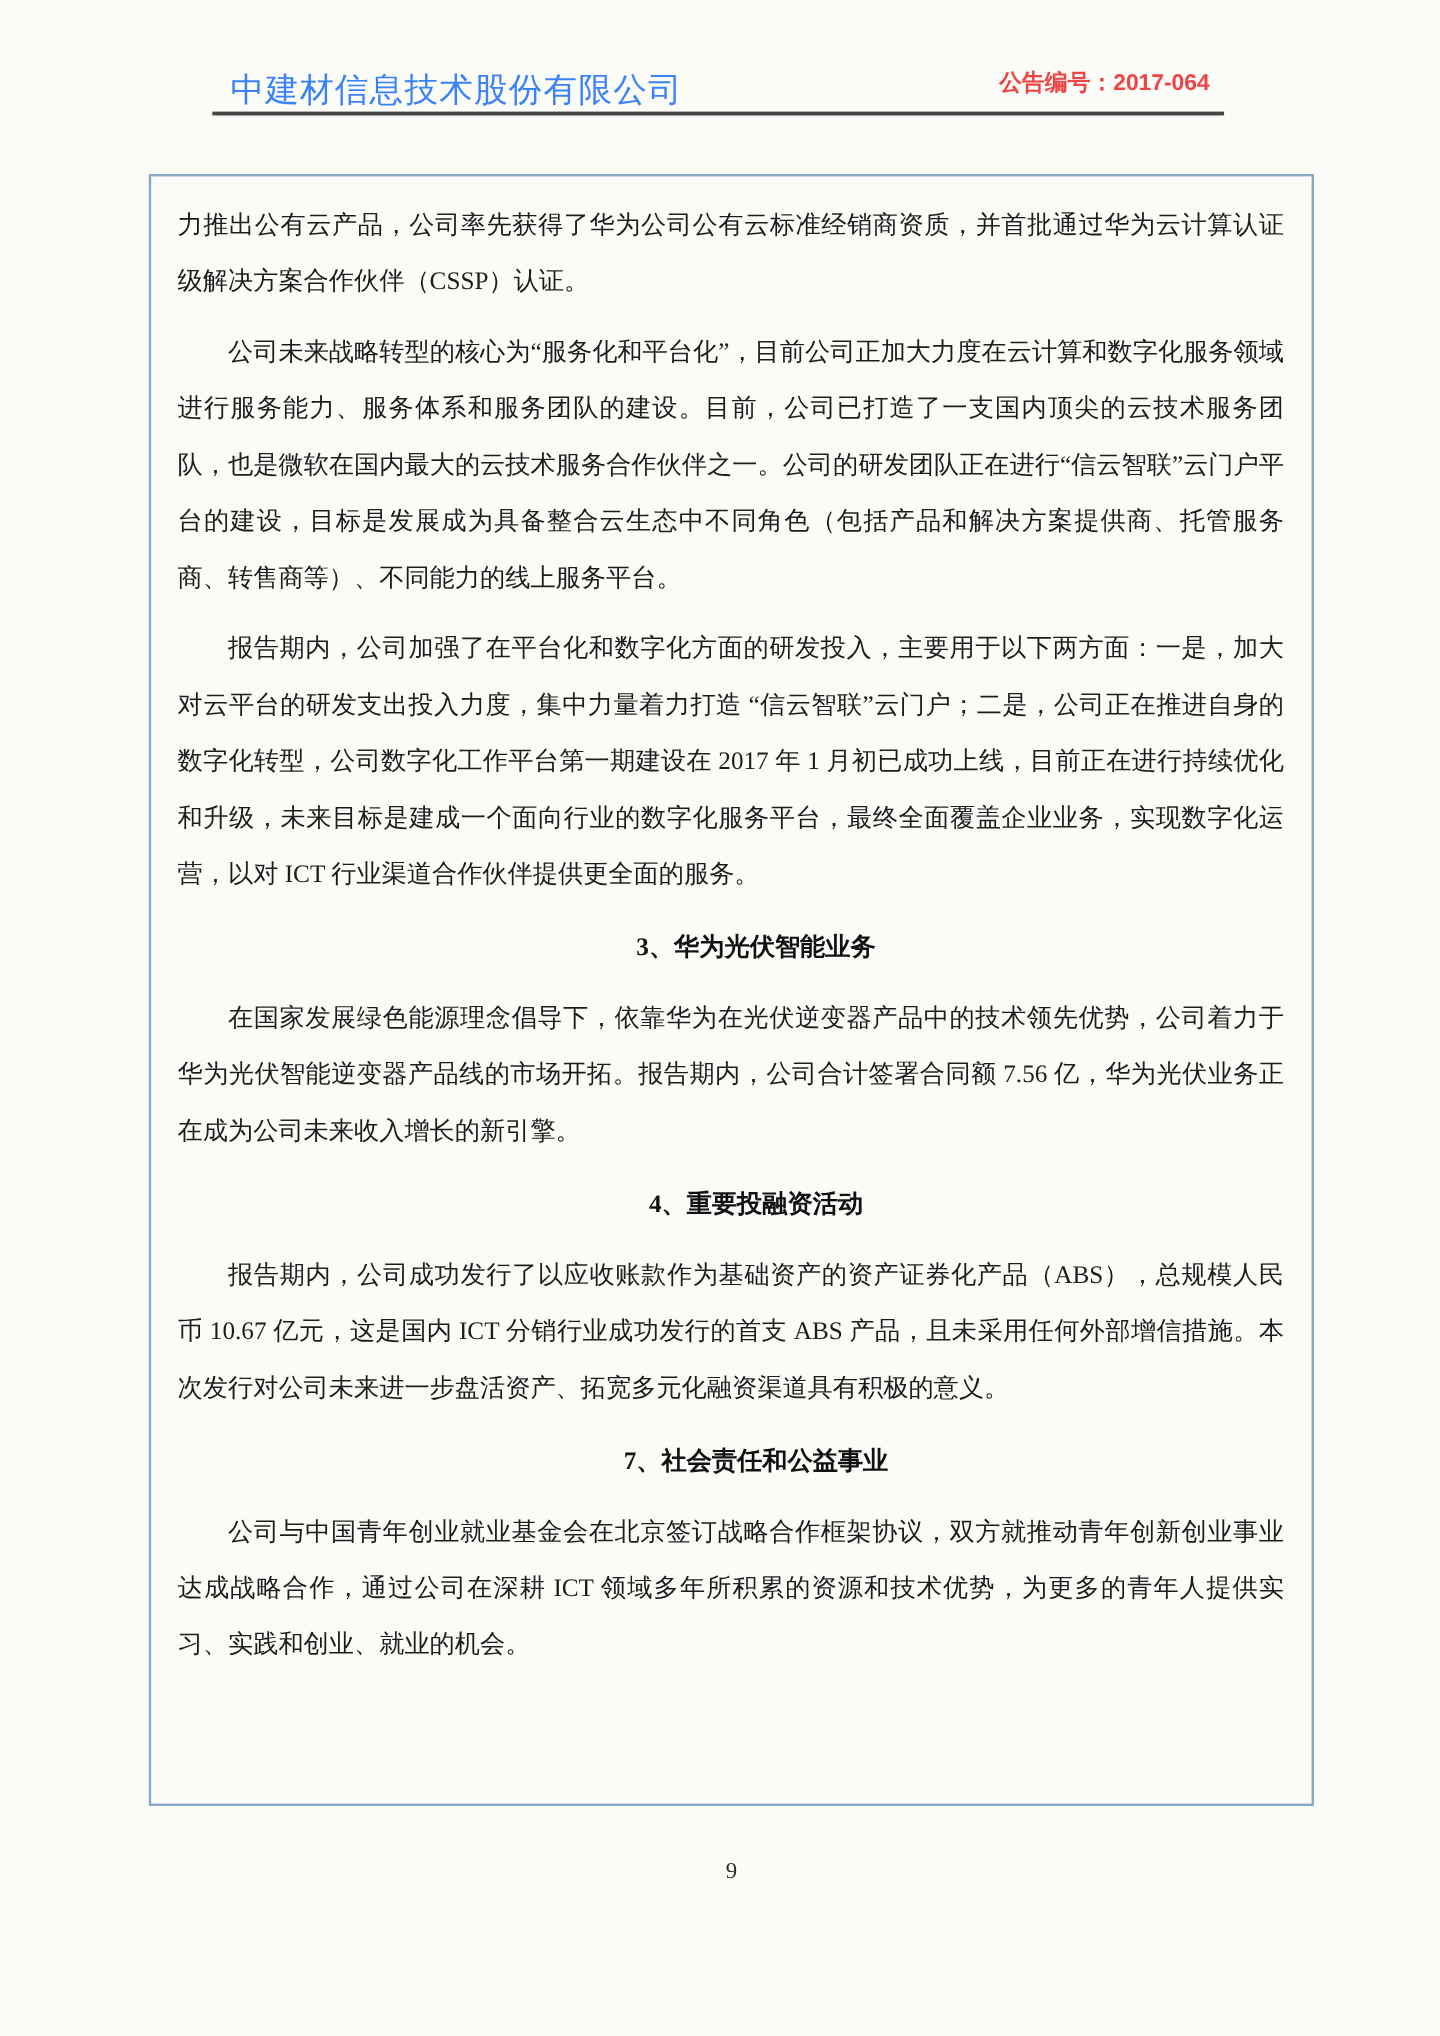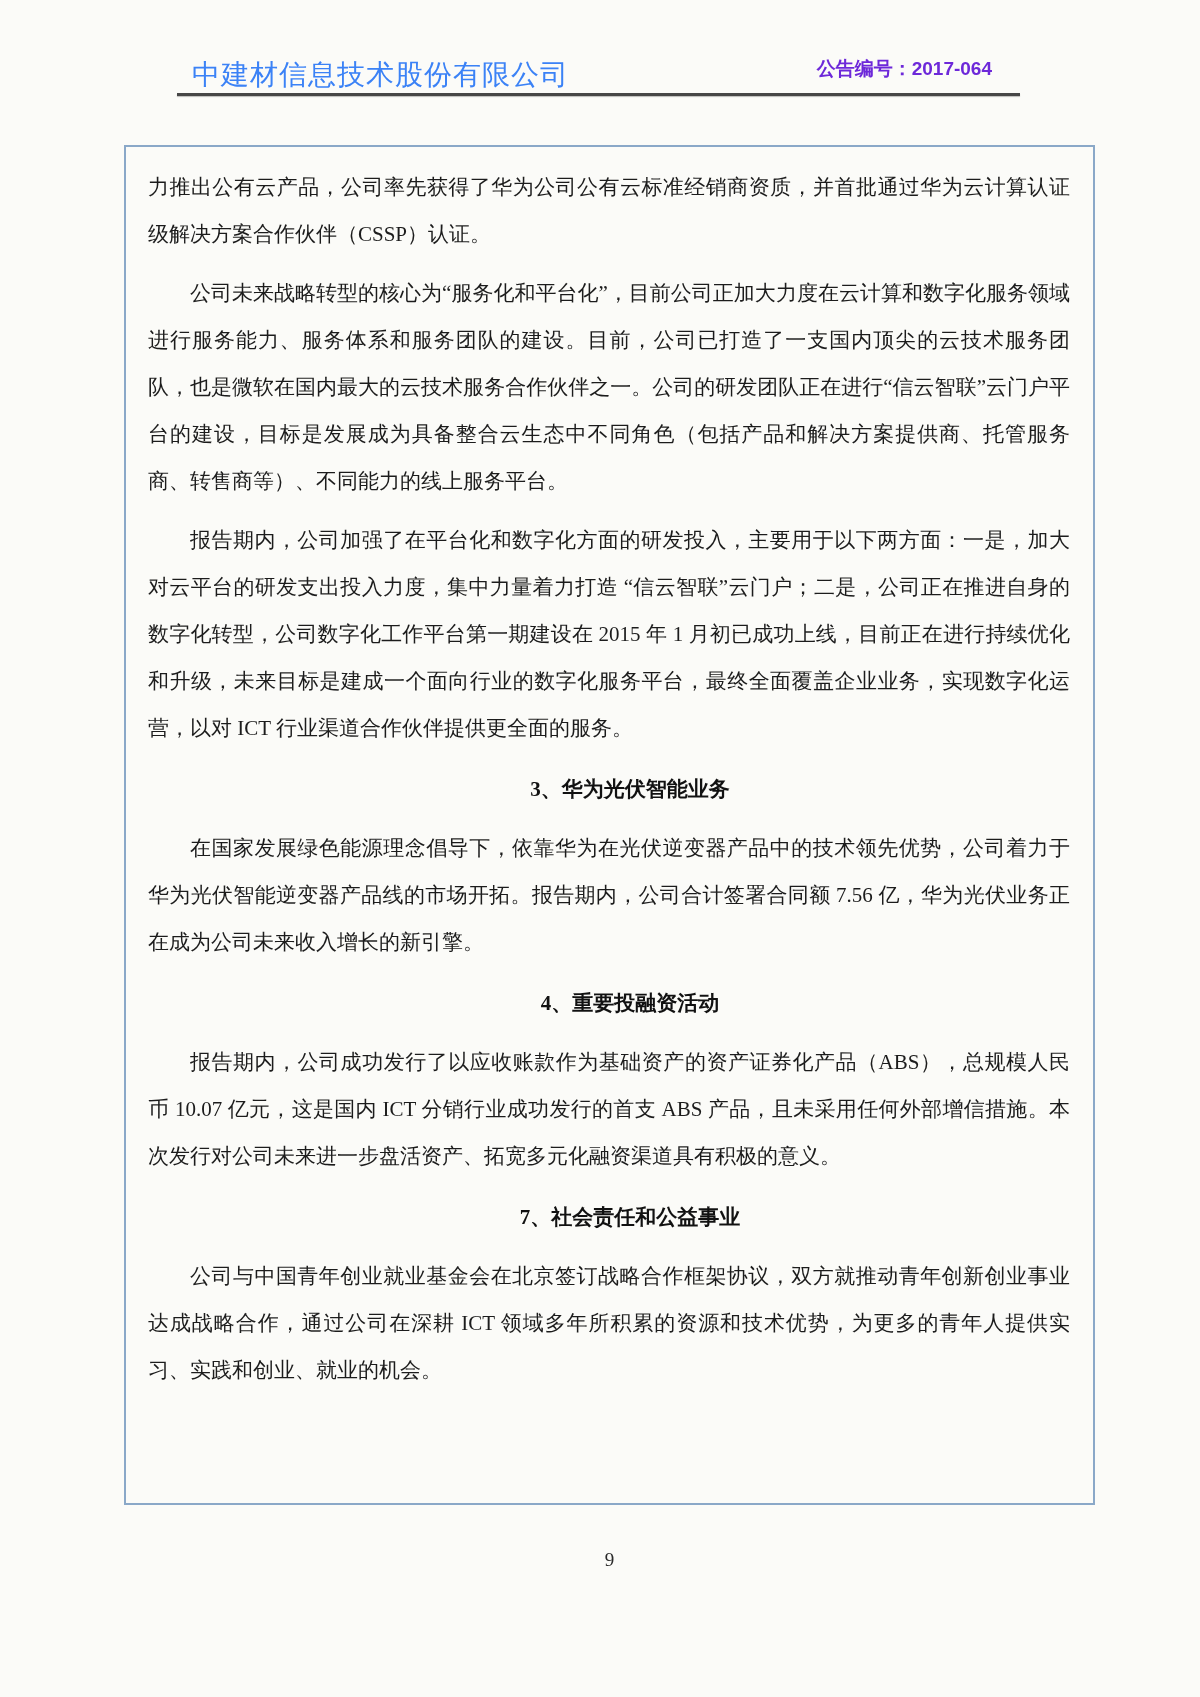--- a/index.html
+++ b/index.html
@@ -17,25 +17,25 @@
     position: absolute;
     left: 192px;
     top: 56px;
     font-size: 28px;
     letter-spacing: 1px;
     color: #3b82f6;
     white-space: nowrap;
   }
   .hdr-notice {
     position: absolute;
-    right: 208px;
+    right: 192px;
     top: 56px;
     white-space: nowrap;
     font-size: 19px;
-    color: #6d28d9;
+    color: #ef4444;
     text-align: center;
   }
   .hdr-notice .lbl { font-weight: bold; }
   .hdr-notice .num {
     font-family: "Liberation Sans", "DejaVu Sans", sans-serif;
     font-weight: bold;
     font-size: 19px;
   }
   .hdr-rule {
     position: absolute;
@@ -93,24 +93,24 @@
 
   <div class="hdr-notice">
     <span class="lbl">公告编号：</span><span class="num">2017-064</span>
   </div>
 
   <div class="hdr-rule"></div>
 
   <div class="box">
     <p class="cont">力推出公有云产品，公司率先获得了华为公司公有云标准经销商资质，并首批通过华为云计算认证级解决方案合作伙伴（CSSP）认证。</p>
     <p>公司未来战略转型的核心为“服务化和平台化”，目前公司正加大力度在云计算和数字化服务领域进行服务能力、服务体系和服务团队的建设。目前，公司已打造了一支国内顶尖的云技术服务团队，也是微软在国内最大的云技术服务合作伙伴之一。公司的研发团队正在进行“信云智联”云门户平台的建设，目标是发展成为具备整合云生态中不同角色（包括产品和解决方案提供商、托管服务商、转售商等）、不同能力的线上服务平台。</p>
-    <p>报告期内，公司加强了在平台化和数字化方面的研发投入，主要用于以下两方面：一是，加大对云平台的研发支出投入力度，集中力量着力打造 “信云智联”云门户；二是，公司正在推进自身的数字化转型，公司数字化工作平台第一期建设在 2015 年 1 月初已成功上线，目前正在进行持续优化和升级，未来目标是建成一个面向行业的数字化服务平台，最终全面覆盖企业业务，实现数字化运营，以对 ICT 行业渠道合作伙伴提供更全面的服务。</p>
+    <p>报告期内，公司加强了在平台化和数字化方面的研发投入，主要用于以下两方面：一是，加大对云平台的研发支出投入力度，集中力量着力打造 “信云智联”云门户；二是，公司正在推进自身的数字化转型，公司数字化工作平台第一期建设在 2017 年 1 月初已成功上线，目前正在进行持续优化和升级，未来目标是建成一个面向行业的数字化服务平台，最终全面覆盖企业业务，实现数字化运营，以对 ICT 行业渠道合作伙伴提供更全面的服务。</p>
     <p class="head">3、华为光伏智能业务</p>
     <p>在国家发展绿色能源理念倡导下，依靠华为在光伏逆变器产品中的技术领先优势，公司着力于华为光伏智能逆变器产品线的市场开拓。报告期内，公司合计签署合同额 7.56 亿，华为光伏业务正在成为公司未来收入增长的新引擎。</p>
     <p class="head">4、重要投融资活动</p>
-    <p>报告期内，公司成功发行了以应收账款作为基础资产的资产证券化产品（ABS），总规模人民币 10.07 亿元，这是国内 ICT 分销行业成功发行的首支 ABS 产品，且未采用任何外部增信措施。本次发行对公司未来进一步盘活资产、拓宽多元化融资渠道具有积极的意义。</p>
+    <p>报告期内，公司成功发行了以应收账款作为基础资产的资产证券化产品（ABS），总规模人民币 10.67 亿元，这是国内 ICT 分销行业成功发行的首支 ABS 产品，且未采用任何外部增信措施。本次发行对公司未来进一步盘活资产、拓宽多元化融资渠道具有积极的意义。</p>
     <p class="head">7、社会责任和公益事业</p>
     <p>公司与中国青年创业就业基金会在北京签订战略合作框架协议，双方就推动青年创新创业事业达成战略合作，通过公司在深耕 ICT 领域多年所积累的资源和技术优势，为更多的青年人提供实习、实践和创业、就业的机会。</p>
   </div>
 
   <div class="pageno">9</div>
 
 </div>
 
 </body></html>

